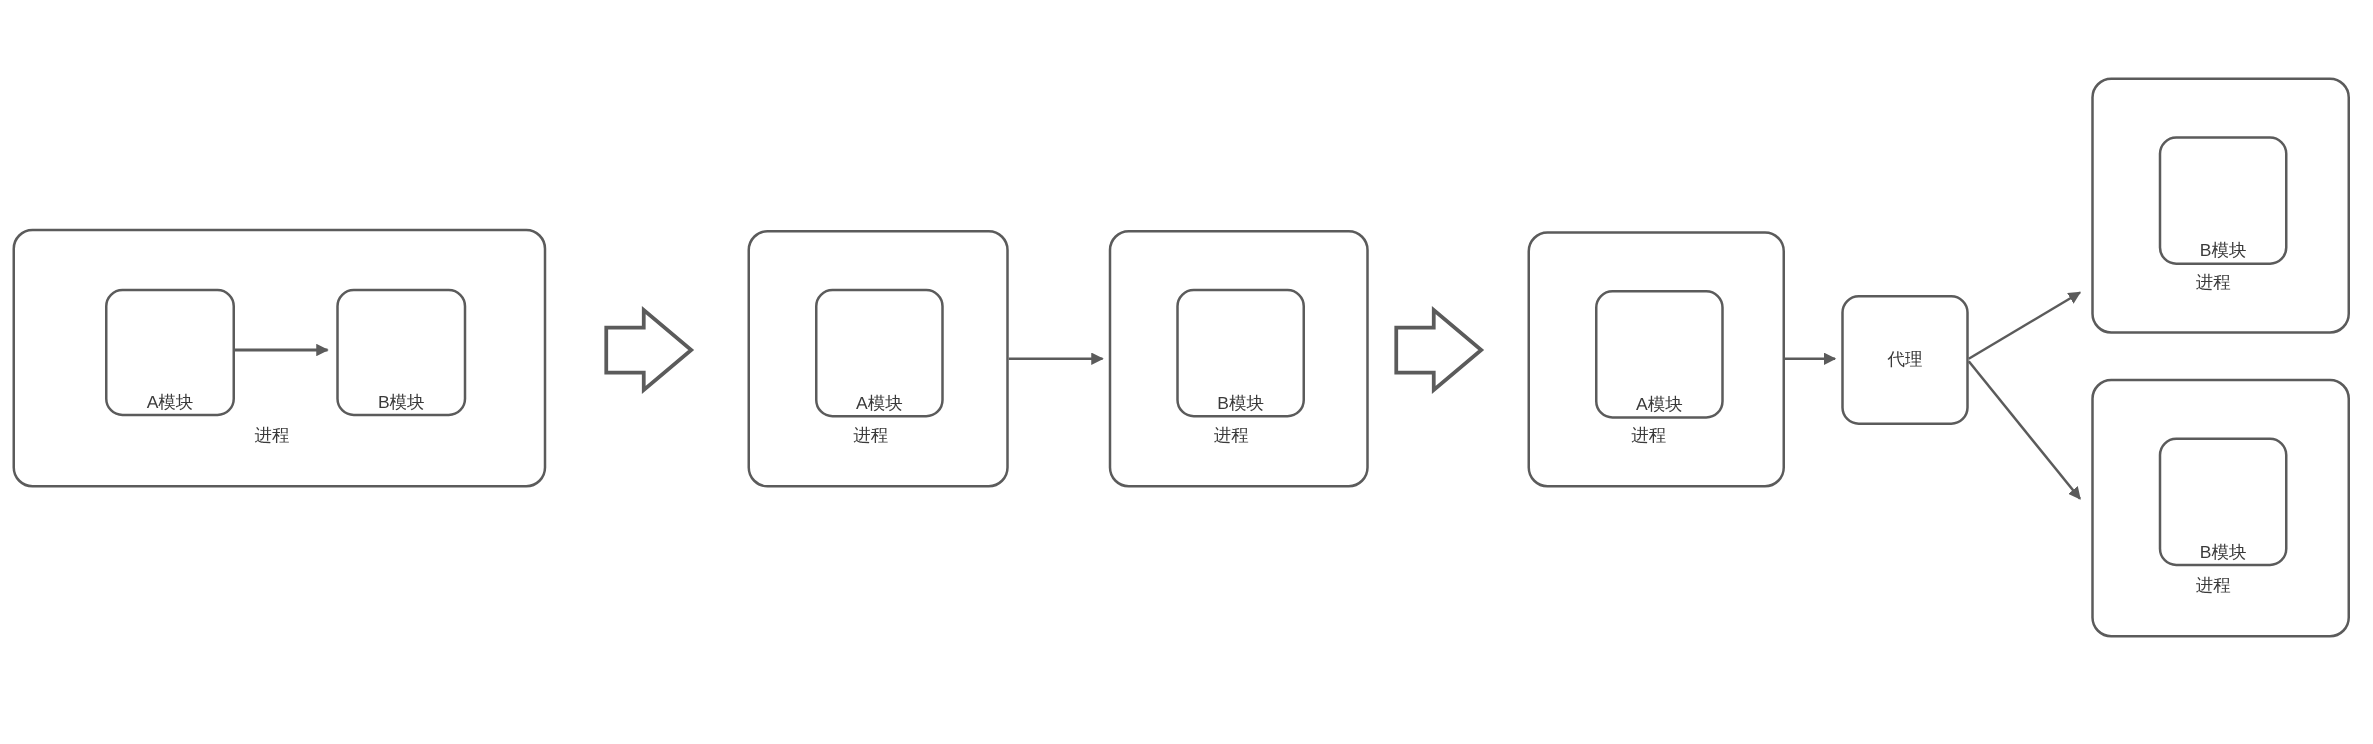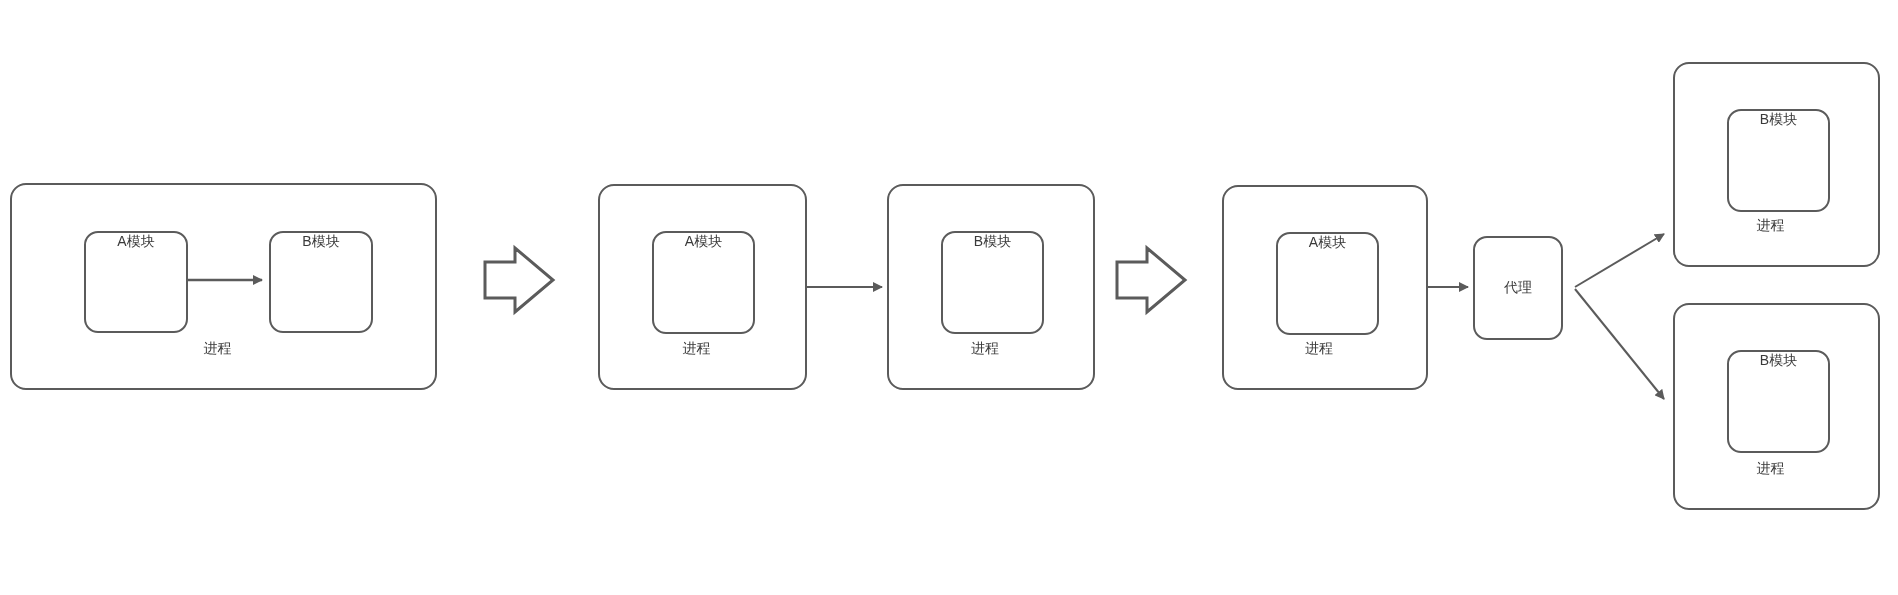--- a/index.html
+++ b/index.html
@@ -20,42 +20,42 @@
     border-radius: 16px;
     background: #ffffff;
   }
 
   .module {
     position: absolute;
     border: 2px solid #5b5b5b;
     border-radius: 14px;
     background: #ffffff;
     display: flex;
-    align-items: flex-start;
+    align-items: flex-end;
     justify-content: center;
     font-size: 14px;
     color: #3a3a3a;
   }
 
   .panel-label {
     position: absolute;
     left: 0;
     right: 12px;
     bottom: 30px;
     text-align: center;
     font-size: 14px;
     line-height: 20px;
     color: #3a3a3a;
   }
 
   .proxy {
     position: absolute;
     left: 1473px;
     top: 236px;
-    width: 90px;
+    width: 102px;
     height: 104px;
     border: 2px solid #5b5b5b;
     border-radius: 14px;
     background: #ffffff;
     display: flex;
     align-items: center;
     justify-content: center;
     font-size: 14px;
     color: #3a3a3a;
   }

